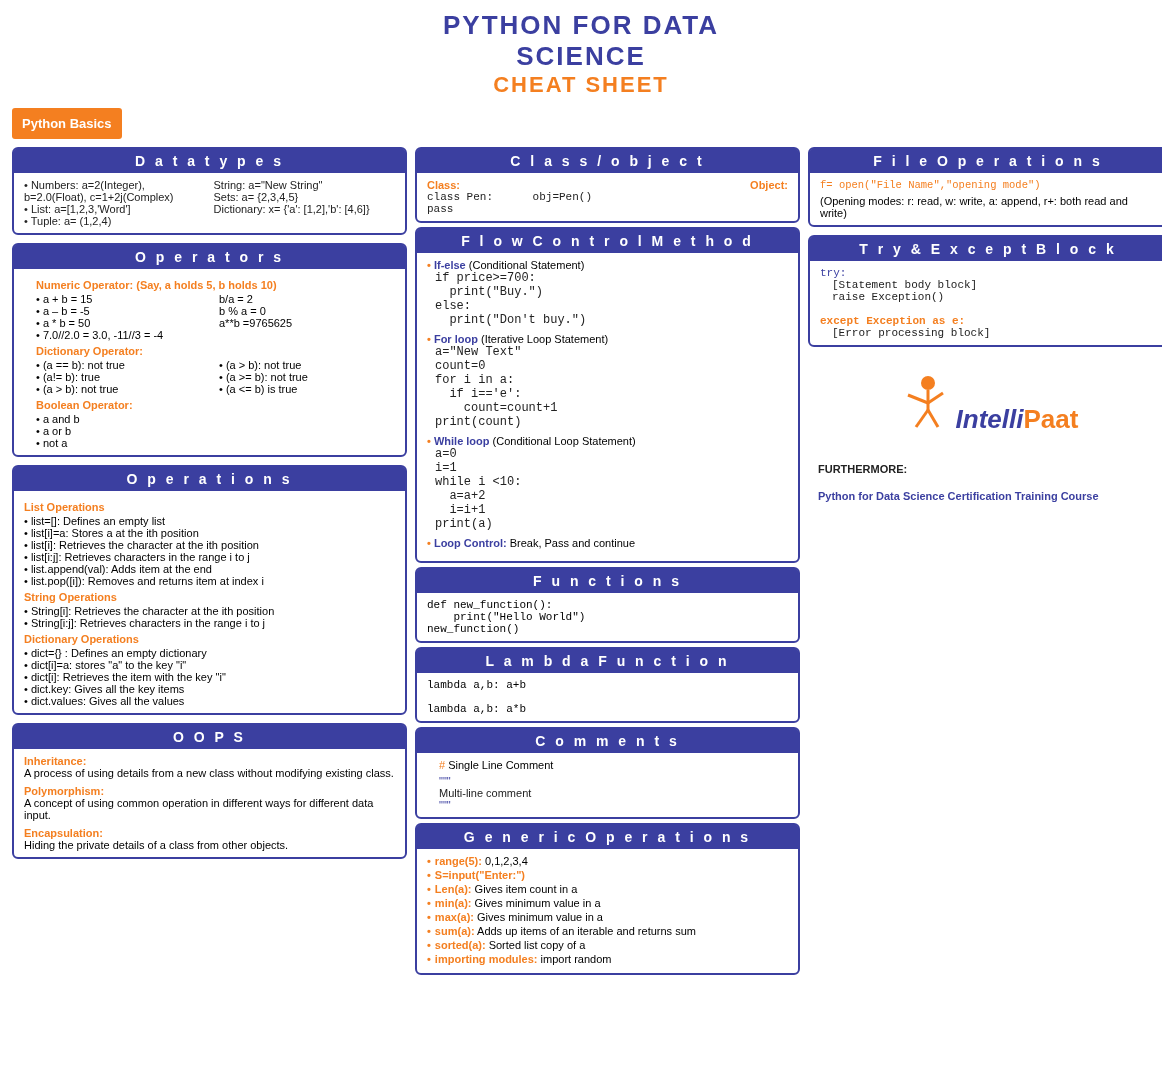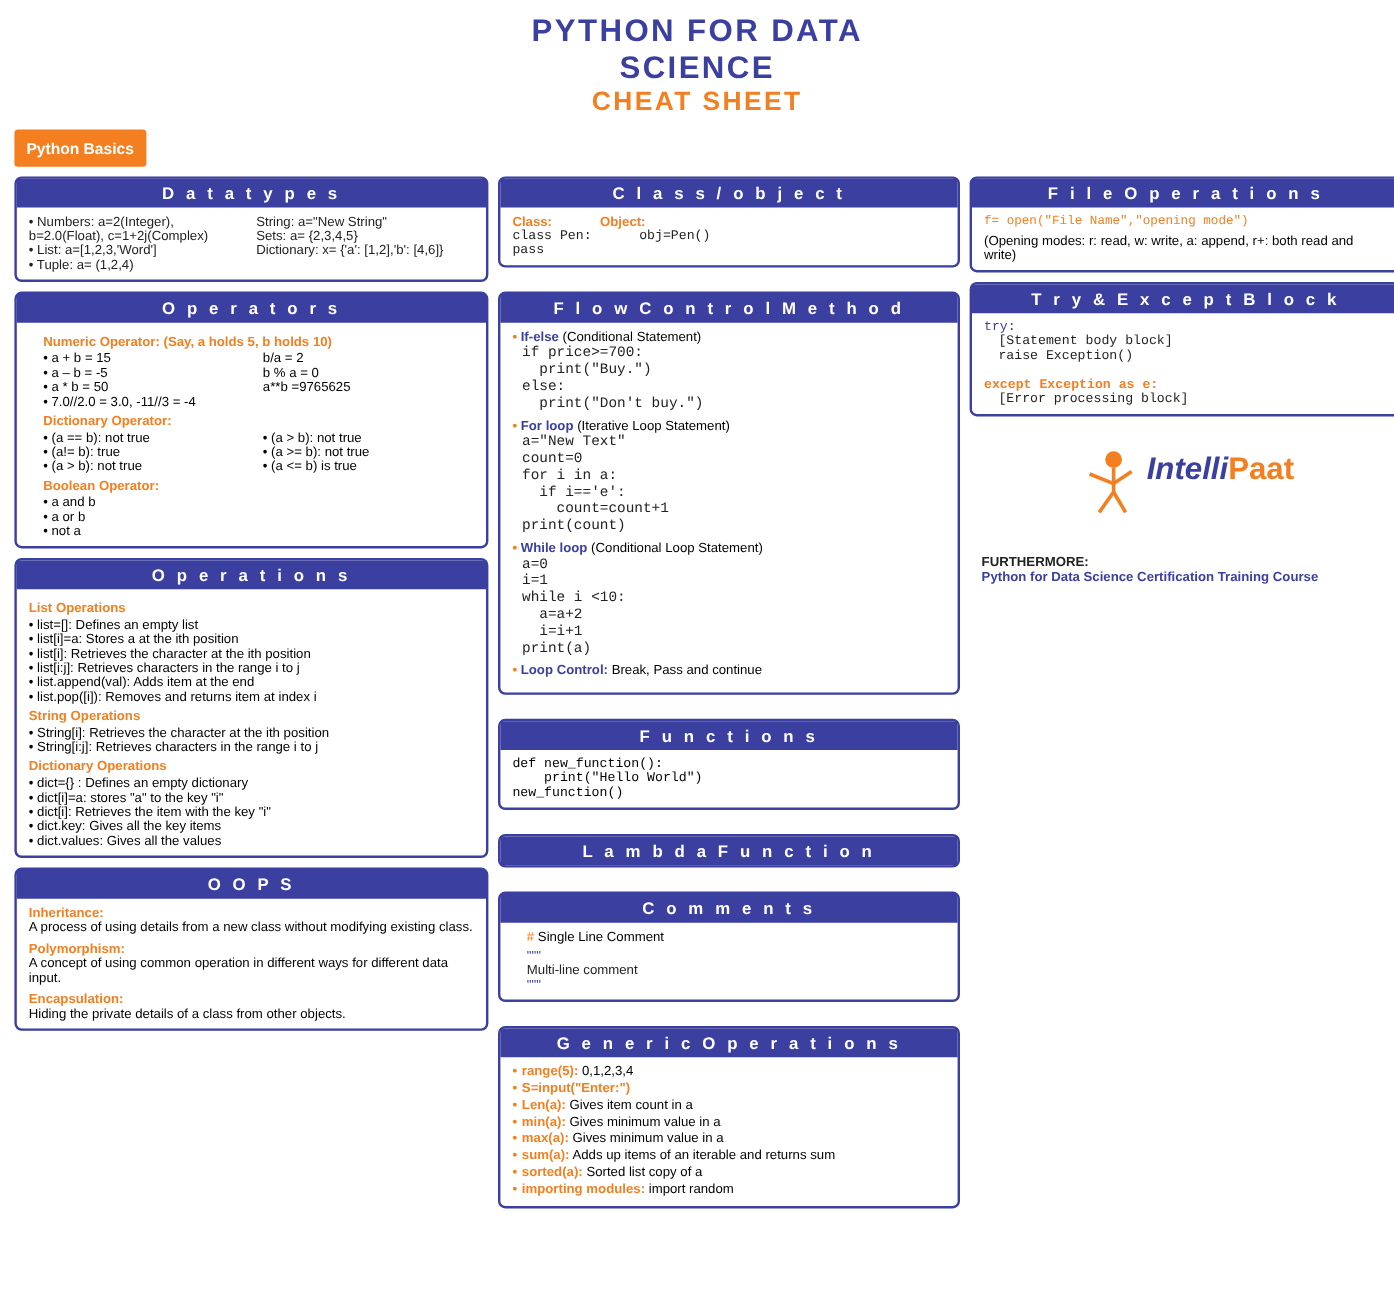--- a/index.html
+++ b/index.html
@@ -119,20 +119,21 @@
     }
 
     
     .class-content {
       padding: 6px 10px;
       font-size: 11px;
     }
     .class-header-row {
       display: flex;
       gap: 40px;
+      justify-content: space-between;
     }
     .class-label {
       color: #f47f20;
       font-weight: bold;
     }
     .class-code {
       color: #222;
       font-family: 'Courier New', monospace;
     }
 
@@ -218,21 +219,21 @@
 
     
     .furthermore {
       padding: 10px;
       font-size: 11px;
     }
     .furthermore-title { font-weight: bold; color: #222; }
     .furthermore-link { color: #3b3fa0; font-weight: bold; }
 
     .col1 { display: flex; flex-direction: column; gap: 8px; }
-    .col2 { display: flex; flex-direction: column; gap: 20px; }
+    .col2 { display: flex; flex-direction: column; gap: 4px; }
     .col3 { display: flex; flex-direction: column; gap: 8px; }
     .bold { font-weight: bold; }
     .orange { color: #f47f20; }
     .blue { color: #3b3fa0; }
   </style>
 </head>
 <body>
 
 <div class="page-wrapper">
 
@@ -421,20 +422,25 @@
         <div class="box-title">F u n c t i o n s</div>
         <div class="func-content">
           def new_function():<br>
           &nbsp;&nbsp;&nbsp;&nbsp;print("Hello World")<br>
           new_function()
         </div>
       </div>
 
       <div class="box">
         <div class="box-title">L a m b d a F u n c t i o n</div>
+        <div class="lambda-content">
+          <div>lambda a,b: a+b</div>
+          <br>
+          <div>lambda a,b: a*b</div>
+        </div>
       </div>
 
       <div class="box">
         <div class="box-title">C o m m e n t s</div>
         <div class="comments-content">
           <div>
             <span class="comment-hash"># </span>
             <span>Single Line Comment</span>
           </div>
           <div style="margin-top:4px;">
@@ -503,21 +509,21 @@
             [Statement body block]<br>
             raise Exception()
           </div>
           <br>
           <div class="except-keyword">except Exception as e:</div>
           <div class="try-code">[Error processing block]</div>
         </div>
       </div>
 
       <div class="intellipaat-logo">
-        <div style="display:flex; align-items:flex-start; justify-content:center; gap:8px;">
+        <div style="display:flex; align-items:flex-end; justify-content:center; gap:8px;">
 
           <div style="position:relative; width:50px; height:60px;">
             <svg width="50" height="60" viewBox="0 0 50 60">
 
               <circle cx="30" cy="8" r="7" fill="#f47f20"></circle>
 
               <line x1="30" y1="15" x2="30" y2="35" stroke="#f47f20" stroke-width="3"></line>
 
               <line x1="10" y1="20" x2="30" y2="28" stroke="#f47f20" stroke-width="3"></line>
               <line x1="30" y1="28" x2="45" y2="18" stroke="#f47f20" stroke-width="3"></line>
@@ -527,19 +533,19 @@
             </svg>
           </div>
           <div class="logo-text">
             <span class="logo-intelli">Intelli</span><span class="logo-paat">Paat</span>
           </div>
         </div>
       </div>
 
       <div class="furthermore">
         <div class="furthermore-title">FURTHERMORE:</div>
-        <div class="furthermore-link" style="cursor:pointer;">Python for Data Science Certification Training Course</div>
+        <div class="furthermore-link" style="cursor:pointer;margin-top:15px;">Python for Data Science Certification Training Course</div>
       </div>
 
     </div>
 
   </div>
 </div>
 
 </body></html>

